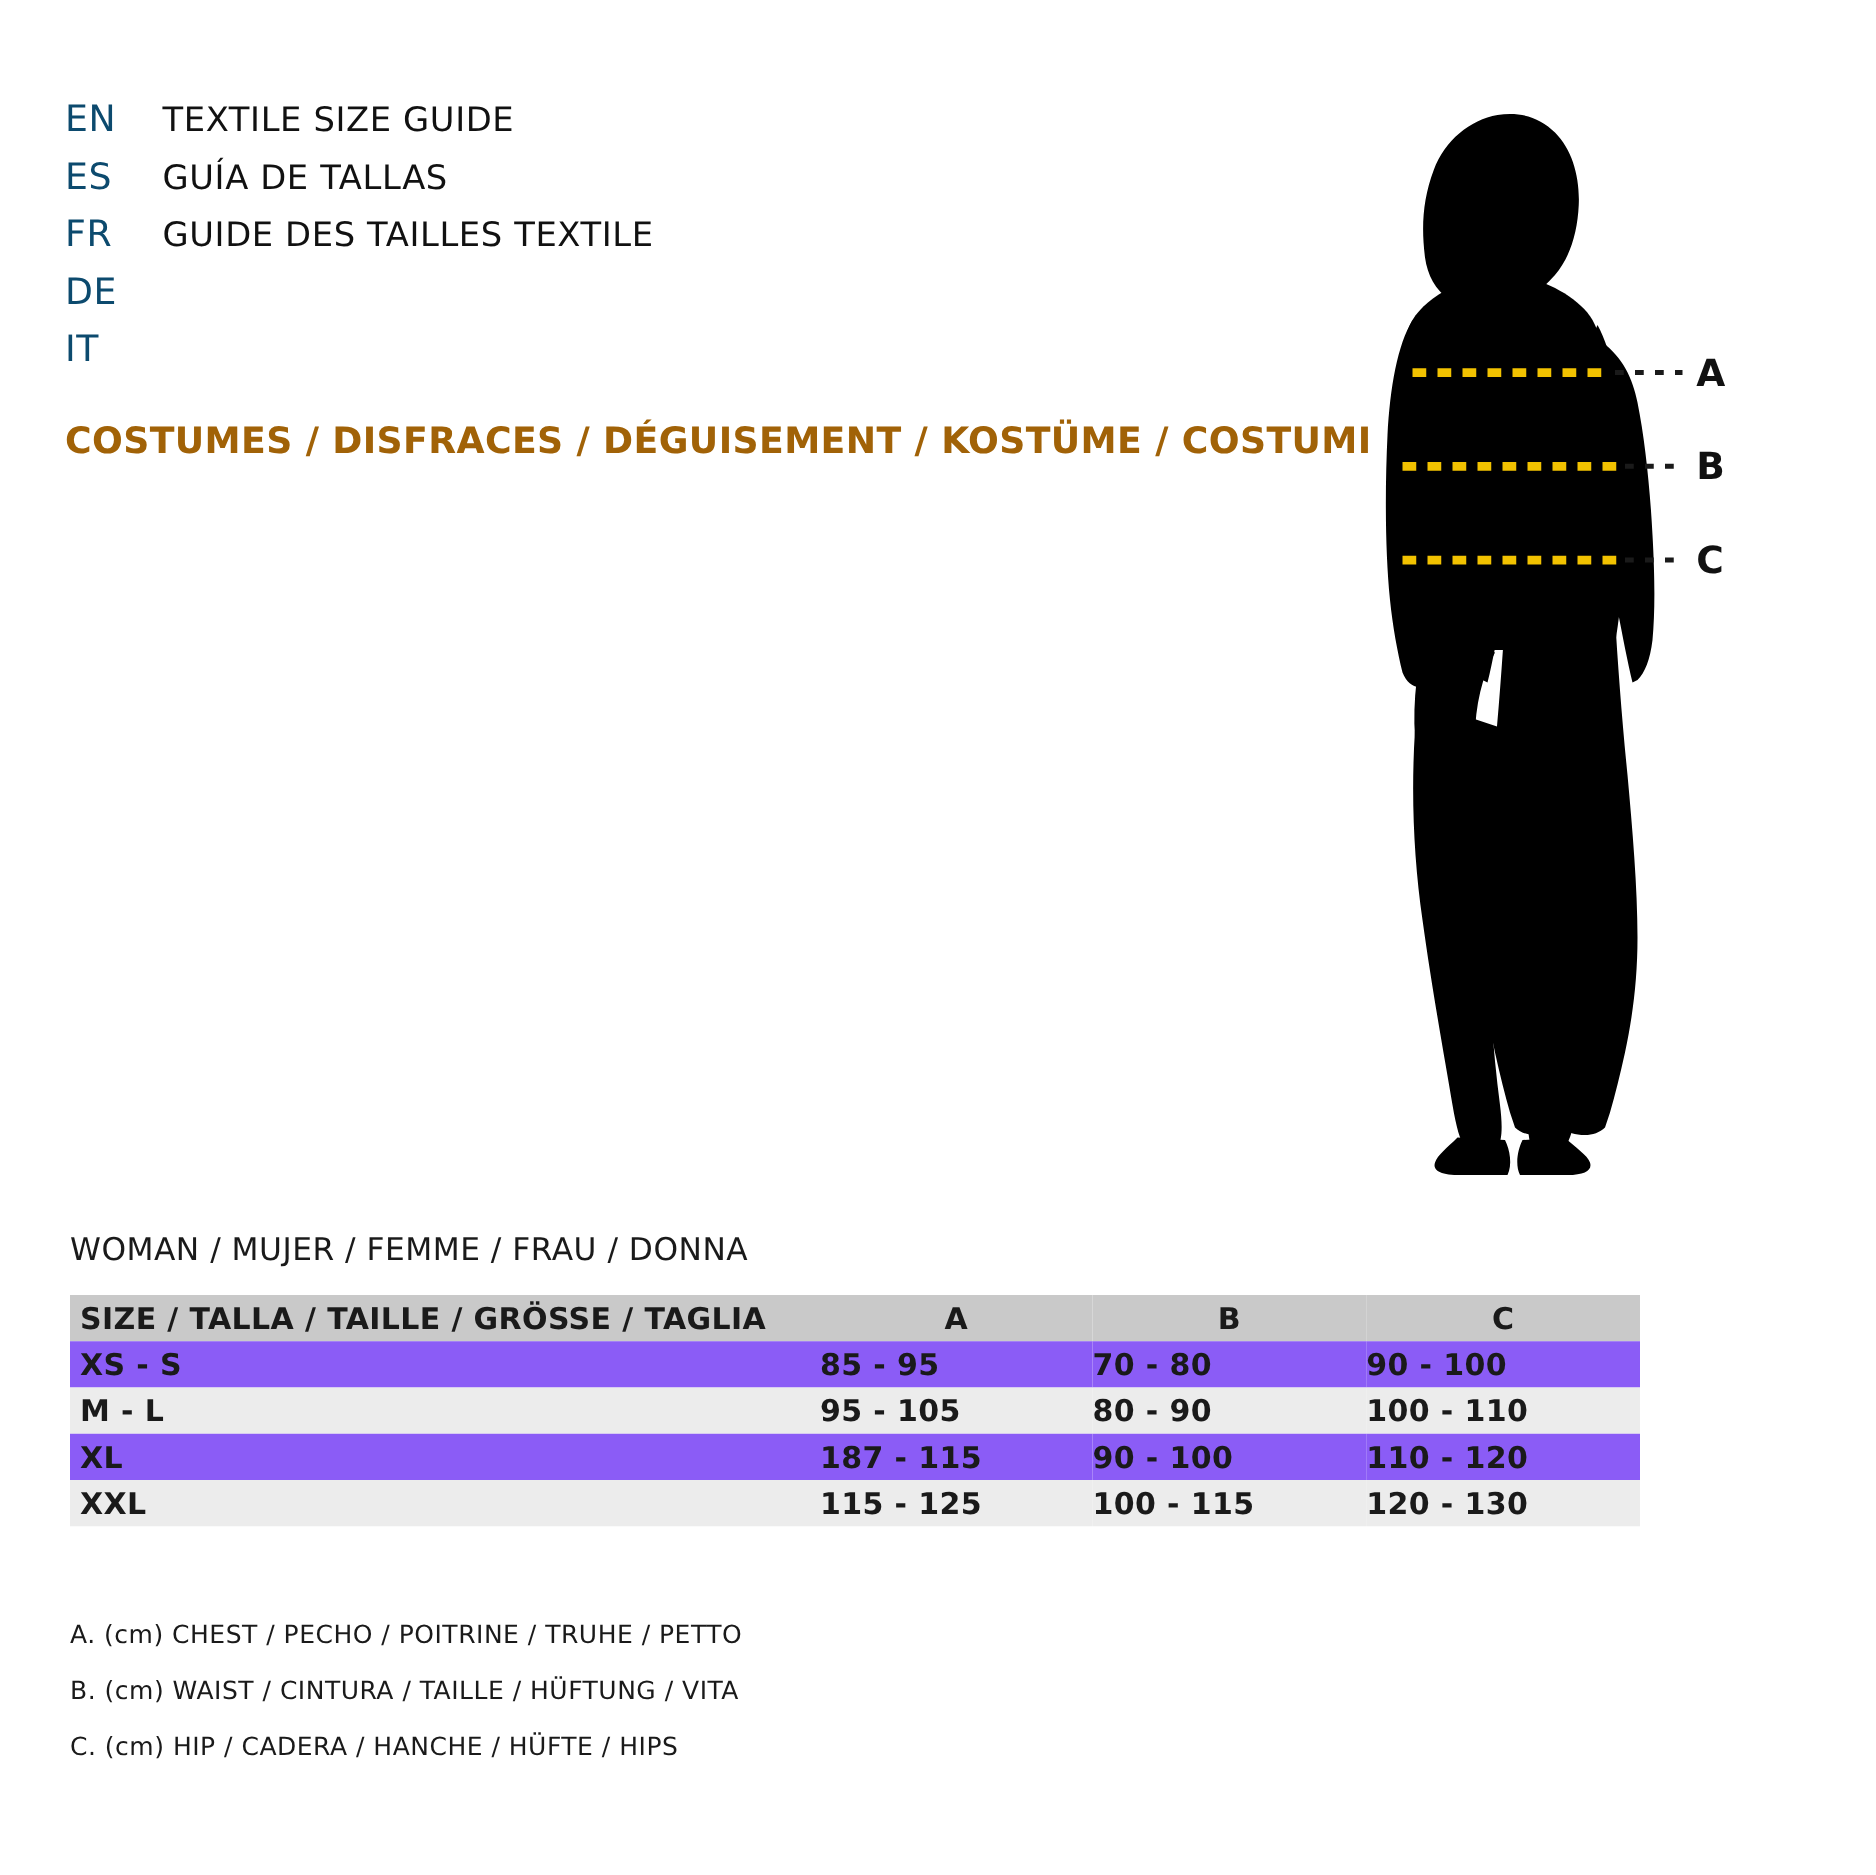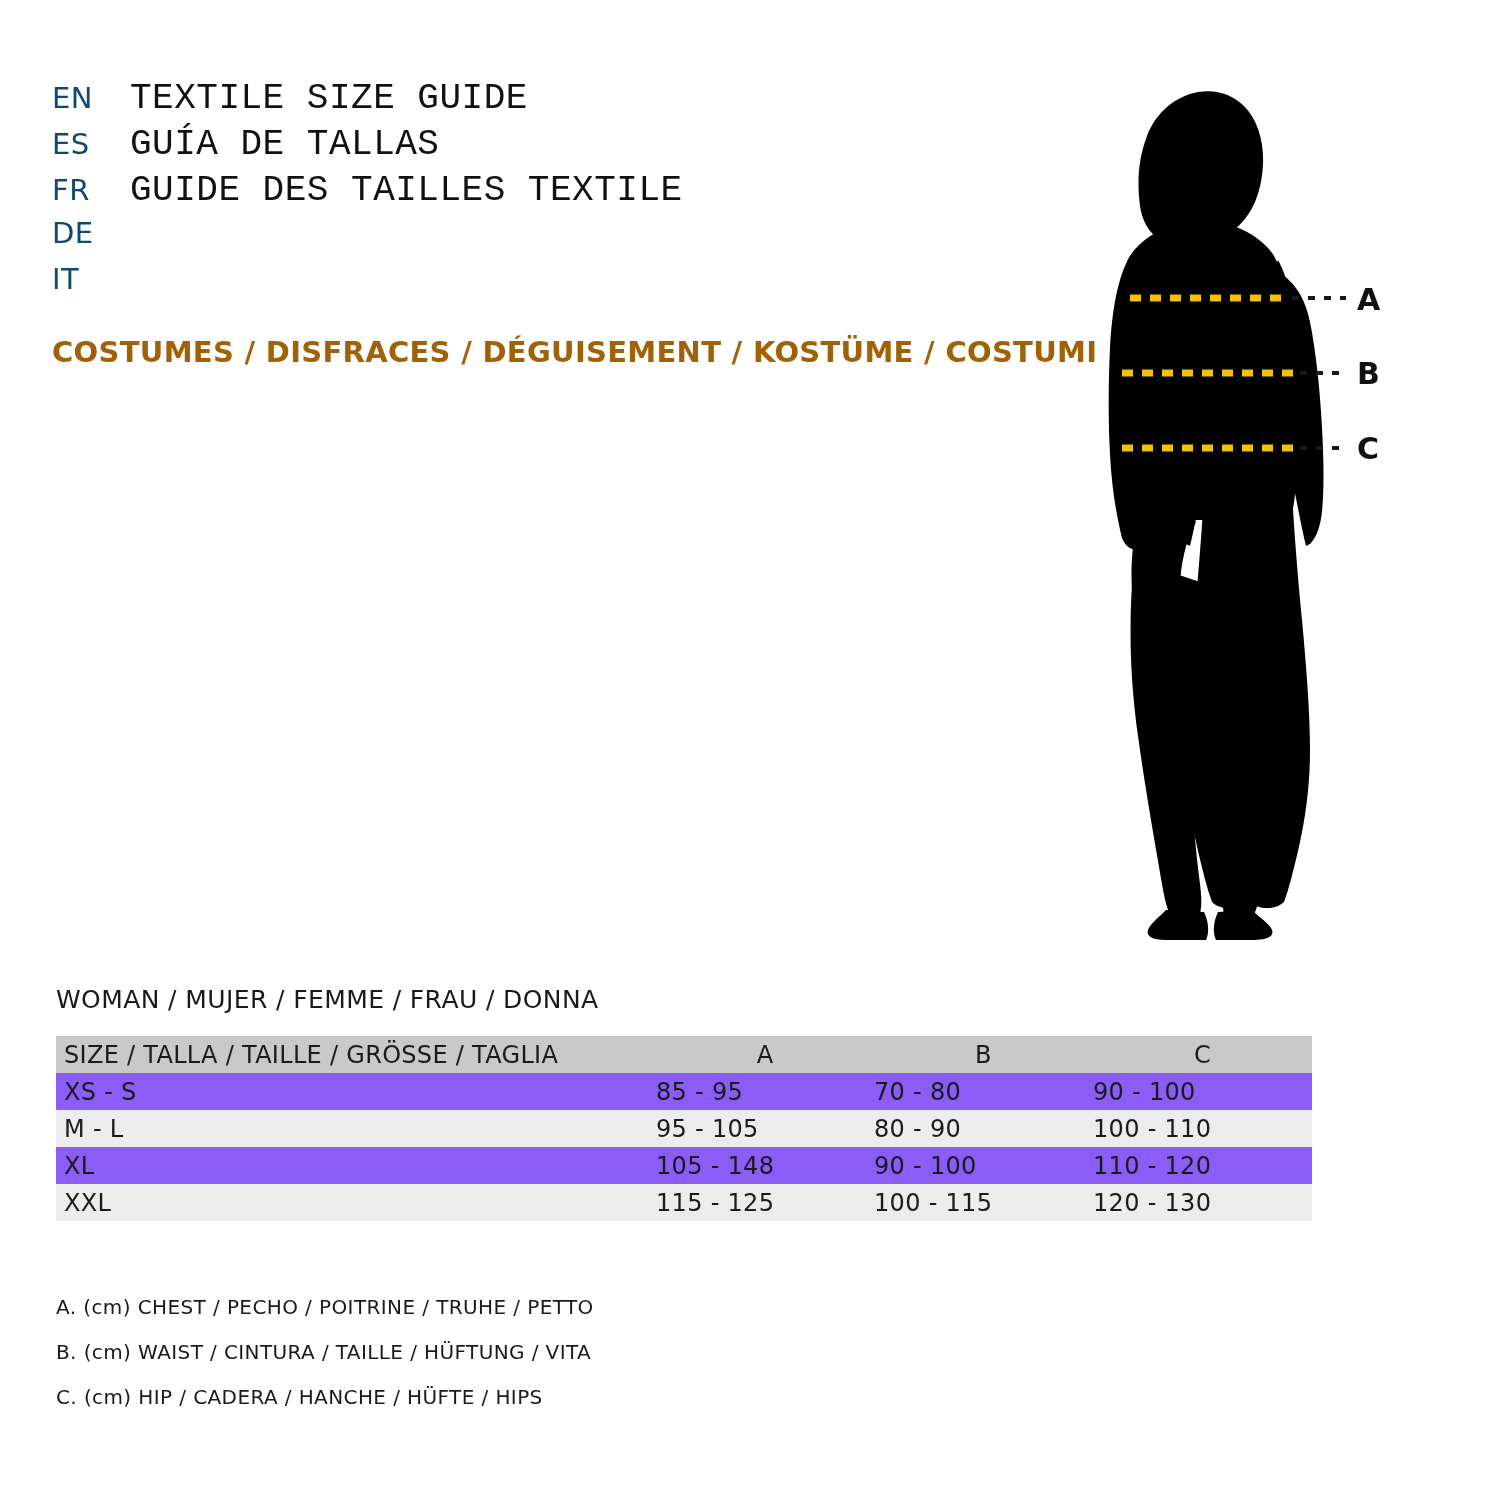--- a/index.html
+++ b/index.html
@@ -29,25 +29,24 @@
     height: 46px;
   }
   .lang-code {
     width: 78px;
     flex: 0 0 78px;
     font-size: 29px;
     letter-spacing: 0.5px;
     color: #0c4a6e;
   }
   .lang-text {
-    font-size: 36px;
+    font-size: 27px;
     letter-spacing: 0.5px;
     color: #111;
     white-space: nowrap;
-    font-family: Liberation Mono, monospace;
   }
 
   .costumes-line {
     position: absolute;
     left: 52px;
     top: 335px;
     font-size: 29px;
     font-weight: bold;
     letter-spacing: 0.3px;
     color: #a16207;
@@ -95,21 +94,21 @@
     top: 1036px;
     width: 1256px;
     border-collapse: collapse;
     font-size: 24px;
     color: #1a1a1a;
   }
   table.size-table th,
   table.size-table td {
     padding: 0;
     height: 37px;
-    font-weight: normal;
+    font-weight: bold;
     letter-spacing: 0.3px;
   }
   table.size-table thead tr {
     background: #c9c9c9;
   }
   table.size-table thead th.col-size {
     text-align: left;
     padding-left: 8px;
   }
   table.size-table thead th.col-m {
@@ -329,21 +328,21 @@
       <td class="col-m">90 - 100</td>
     </tr>
     <tr class="row-alt">
       <td class="col-size">M - L</td>
       <td class="col-m">95 - 105</td>
       <td class="col-m">80 - 90</td>
       <td class="col-m">100 - 110</td>
     </tr>
     <tr class="row-plain">
       <td class="col-size">XL</td>
-      <td class="col-m">105 - 148</td>
+      <td class="col-m">187 - 115</td>
       <td class="col-m">90 - 100</td>
       <td class="col-m">110 - 120</td>
     </tr>
     <tr class="row-alt">
       <td class="col-size">XXL</td>
       <td class="col-m">115 - 125</td>
       <td class="col-m">100 - 115</td>
       <td class="col-m">120 - 130</td>
     </tr>
   </tbody>

